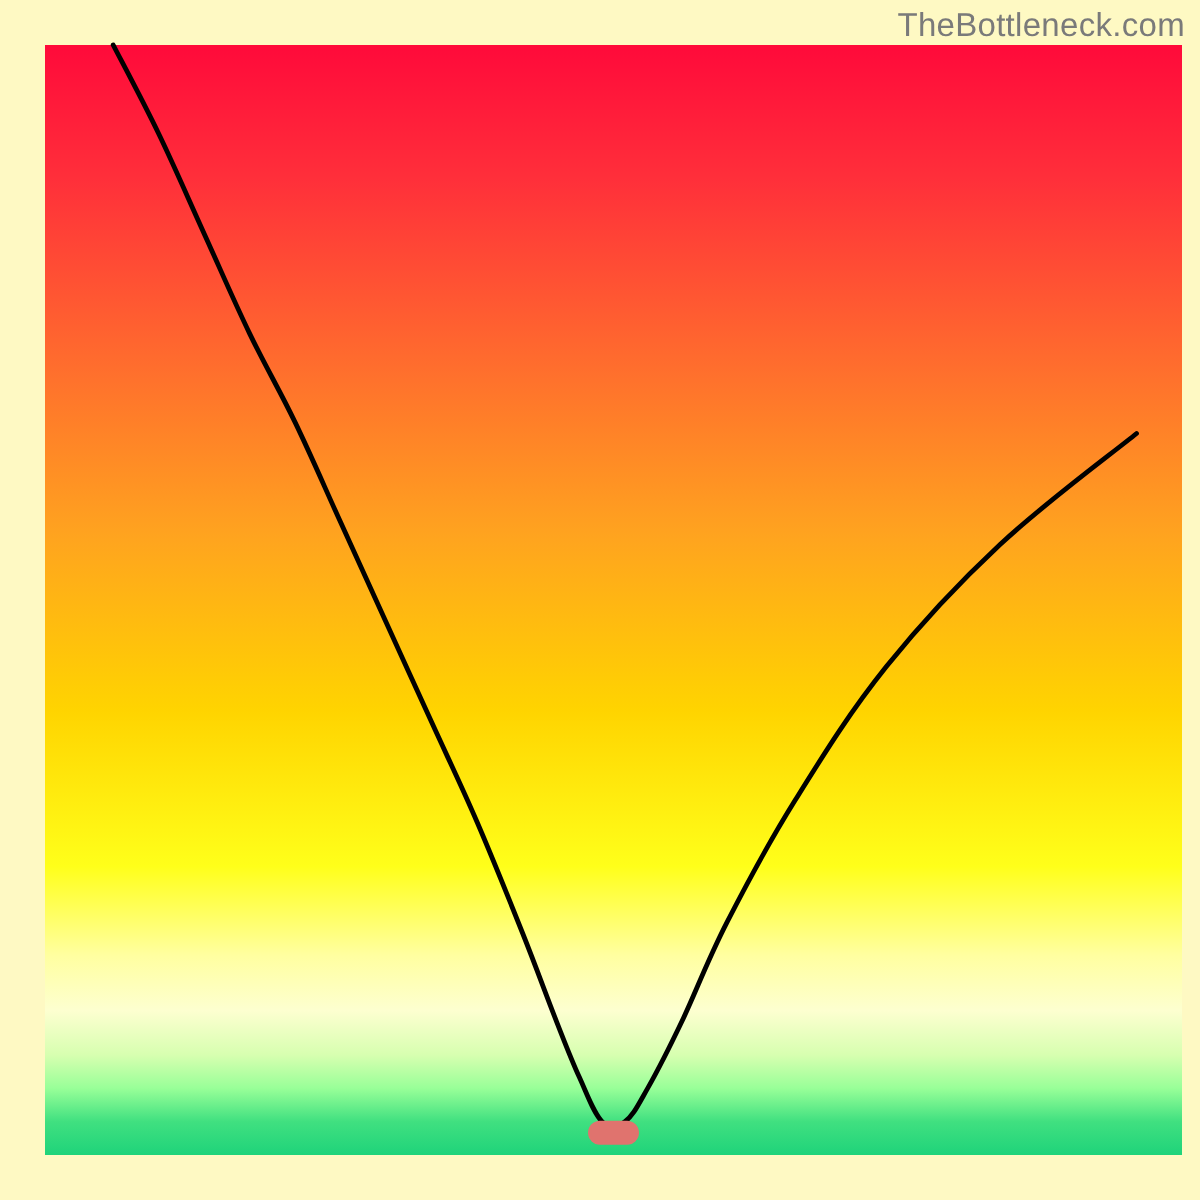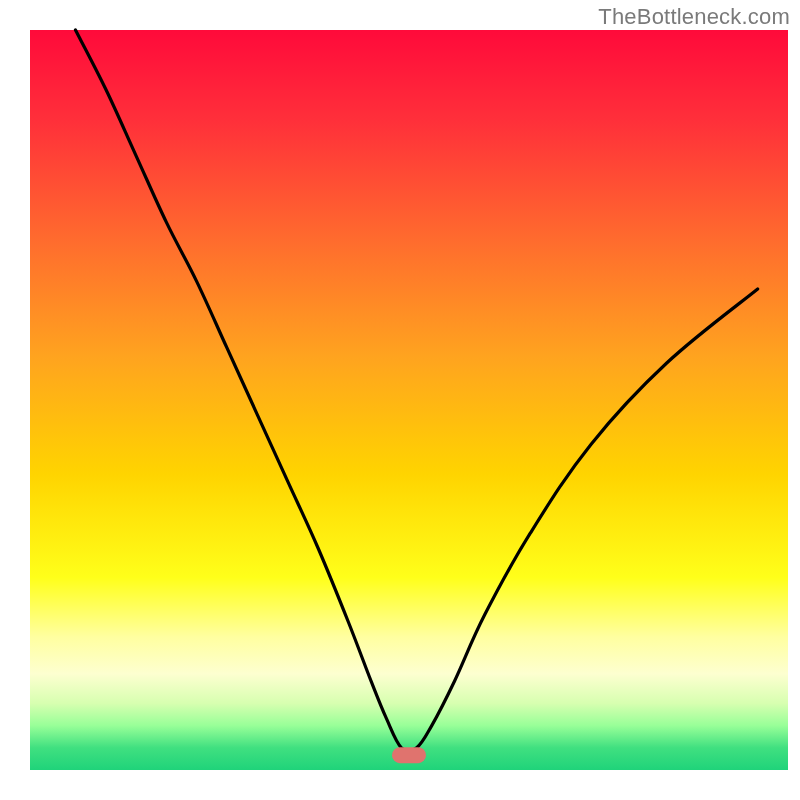--- a/index.html
+++ b/index.html
@@ -8,21 +8,21 @@
     width: 800px;
     height: 800px;
     background: #000;
     overflow: hidden;
     font-family: Arial, Helvetica, sans-serif;
   }
   .frame {
     position: relative;
     width: 800px;
     height: 800px;
-    background: #ffffff;
+    background: #fef9c3;
   }
   .watermark {
     position: absolute;
     top: 4px;
     right: 10px;
     font-size: 22px;
     color: #7a7a7a;
     letter-spacing: 0.2px;
     z-index: 10;
   }

